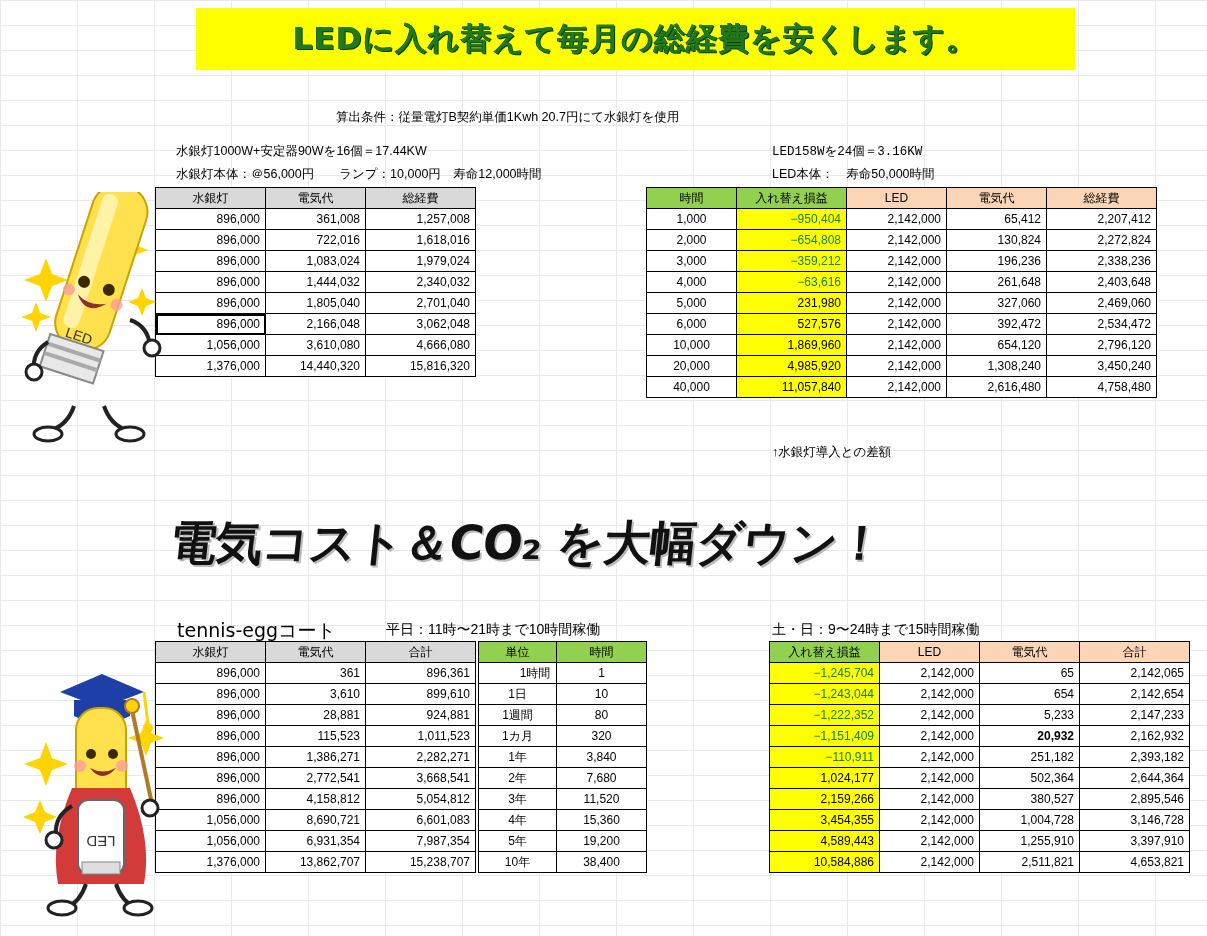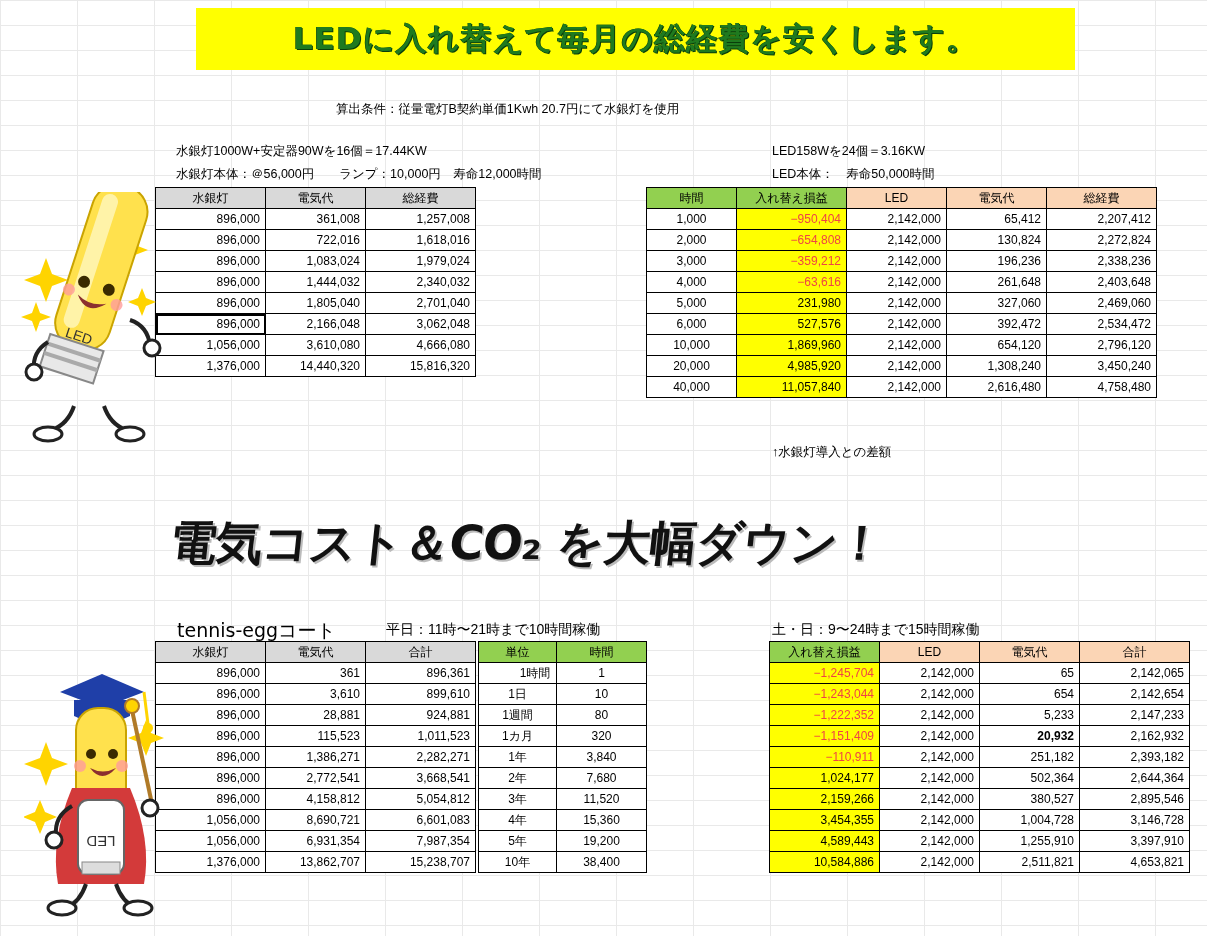--- a/index.html
+++ b/index.html
@@ -61,21 +61,21 @@
   table.grid th{
     text-align:center;
     font-weight:normal;
   }
   .hdr-green{background:#92d050 !important;}
   .hdr-gray{background:#d9d9d9 !important;}
   .hdr-orange{background:#fbd5b5 !important;}
   .cell-yellow{background:#ffff00 !important;}
   .ctr{text-align:center !important;}
   .bold{font-weight:bold;}
-  .red{color:#ef4444;margin-left:19px;}
+  .red{color:#15803d;margin-left:19px;}
   .sel{outline:2px solid #000;outline-offset:-2px;}
 
   
   .cost-head{
     position:absolute;left:170px;top:512px;
     font-family:"DejaVu Sans", sans-serif;
     font-weight:bold;
     font-size:47px;
     color:#111;
     letter-spacing:-1px;
@@ -92,26 +92,26 @@
 <body>
 
 <div class="sheet-grid"></div>
 
 <div class="layer">
 
   <div class="title-banner">
     <span>LEDに入れ替えて毎月の総経費を安くします。</span>
   </div>
 
-  <div class="txt" style="left:336px;top:101px;">算出条件：従量電灯B契約単価1Kwh 20.7円にて水銀灯を使用</div>
+  <div class="txt" style="left:336px;top:109px;">算出条件：従量電灯B契約単価1Kwh 20.7円にて水銀灯を使用</div>
 
   <div class="txt" style="left:176px;top:143px;">水銀灯1000W+安定器90Wを16個＝17.44KW</div>
   <div class="txt" style="left:176px;top:166px;">水銀灯本体：＠56,000円　　ランプ：10,000円　寿命12,000時間</div>
 
-  <div class="txt" style="left:772px;top:143px;">LED158Wを24個＝3.16KW</div>
+  <div class="txt" style="left:772px;top:143px;font-family:Liberation Mono, monospace;">LED158Wを24個＝3.16KW</div>
   <div class="txt" style="left:772px;top:166px;">LED本体：　寿命50,000時間</div>
 
   <table class="grid" id="tbl-top-left" style="left:155px;top:187px;">
     <thead>
       <tr>
         <th class="hdr-gray" style="width:110px">水銀灯</th>
         <th class="hdr-gray" style="width:100px">電気代</th>
         <th class="hdr-gray" style="width:110px">総経費</th>
       </tr>
     </thead>

